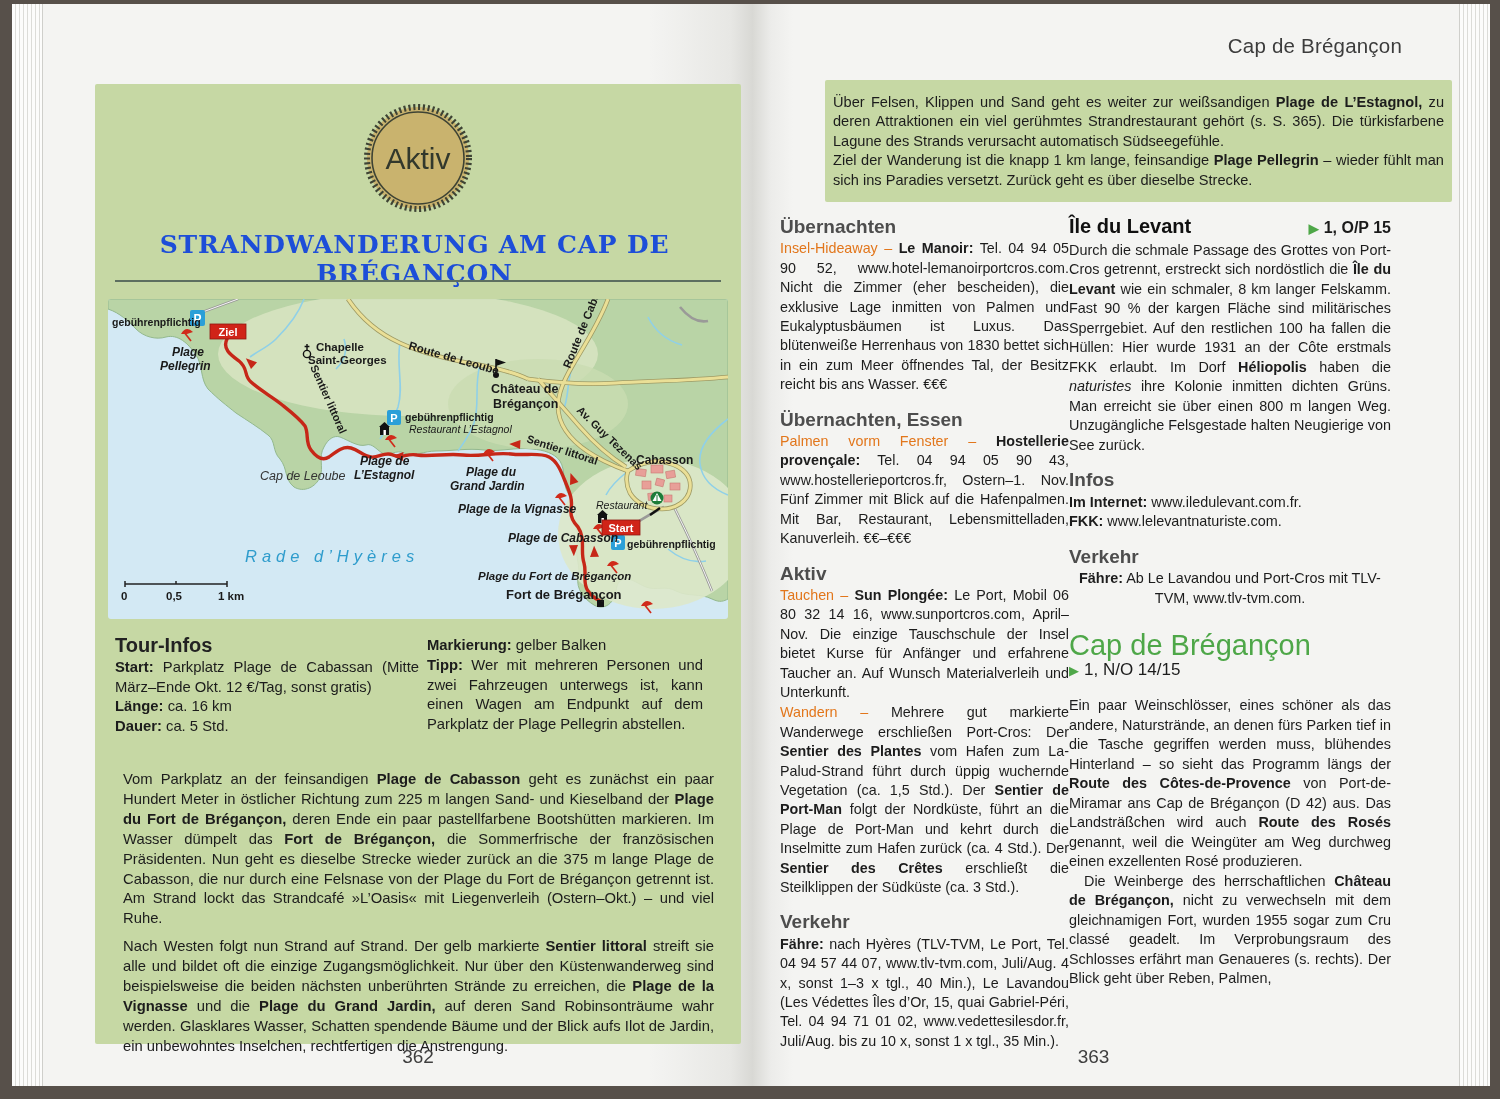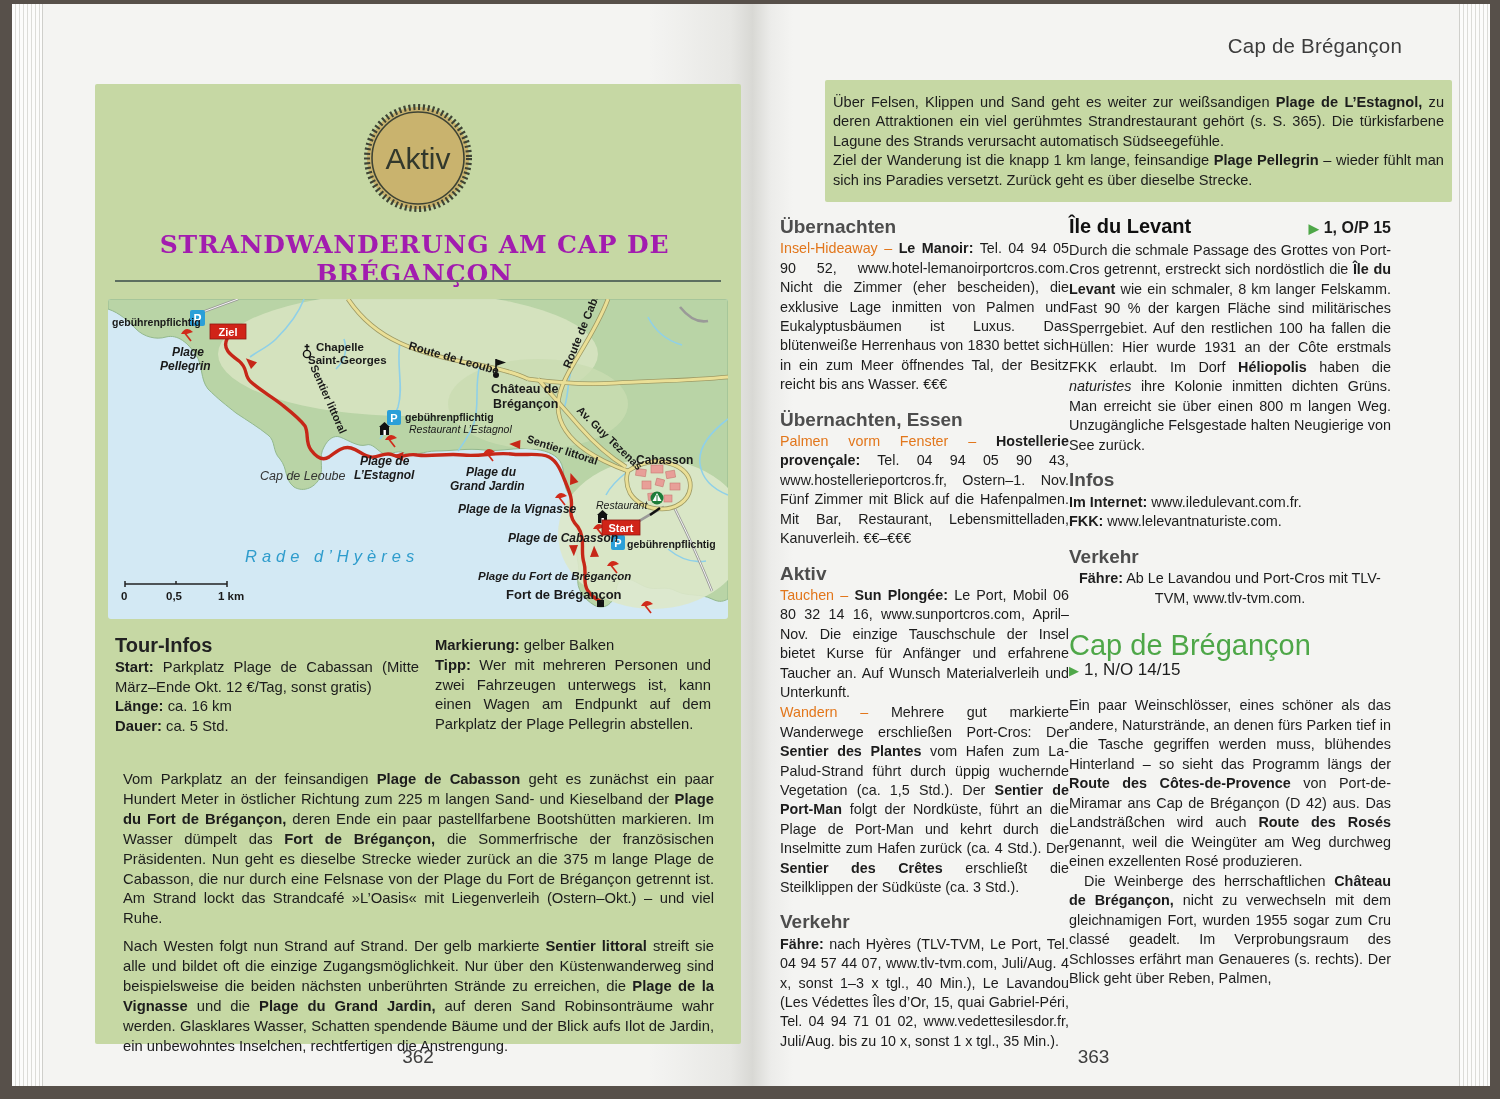--- a/index.html
+++ b/index.html
@@ -14,24 +14,24 @@
      background:repeating-linear-gradient(90deg,#fcfcfb 0 3px,#dcdcd8 3px 4px);}
   .stack-l{left:0;border-right:1px solid #cfcfcb;}
   .stack-r{right:0;border-left:1px solid #cfcfcb;}
   .runhead{position:absolute;top:30px;font-size:20.5px;color:#3c3c3c;letter-spacing:.2px;}
   .pagenum{position:absolute;top:1042px;font-size:19px;color:#3f3f3f;text-align:center;}
   .greenbox{position:absolute;background:#c6d8a4;border-radius:2px;}
   
   .gb-left{left:83px;top:80px;width:646px;height:960px;}
   .badge-wrap{position:absolute;left:0;right:0;top:16px;text-align:center;}
   .acttitle{position:absolute;left:0;right:7px;top:146px;text-align:center;
-     font-family:"DejaVu Serif",serif;font-weight:700;font-size:25px;letter-spacing:.8px;color:#a21caf;}
+     font-family:"DejaVu Serif",serif;font-weight:700;font-size:25px;letter-spacing:.8px;color:#1d4ed8;}
   .rule{position:absolute;left:20px;right:20px;top:196px;border-top:2px solid #5d6f60;}
   .mapwrap{position:absolute;left:13px;top:215px;width:620px;height:320px;border-radius:3px;overflow:hidden;}
-  .tourinfos{position:absolute;left:20px;top:552px;width:606px;display:flex;gap:16px;
+  .tourinfos{position:absolute;left:20px;top:552px;width:606px;display:flex;gap:8px;
      font-size:14.8px;line-height:19.8px;}
   .ti-col1{width:304px;}.ti-col2{width:276px;}
   .ti-head{font-size:20px;font-weight:700;color:#222;margin-bottom:2px;}
   .ti-line{text-align:justify;}
   .lp-paras{position:absolute;left:20px;top:678px;width:607px;
      font-size:14.8px;line-height:19.9px;text-align:justify;}
   .lp-paras p{margin:8px;}
   
   .gb-right{left:27px;top:76px;width:627px;height:122px;padding:13px 8px;box-sizing:border-box;
      font-size:14.6px;line-height:19.4px;text-align:justify;margin-left:45px;}

